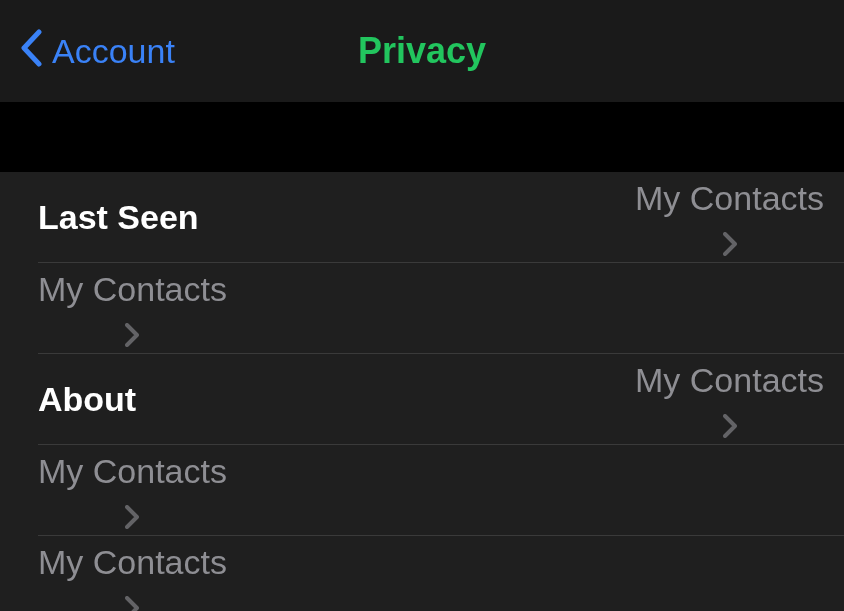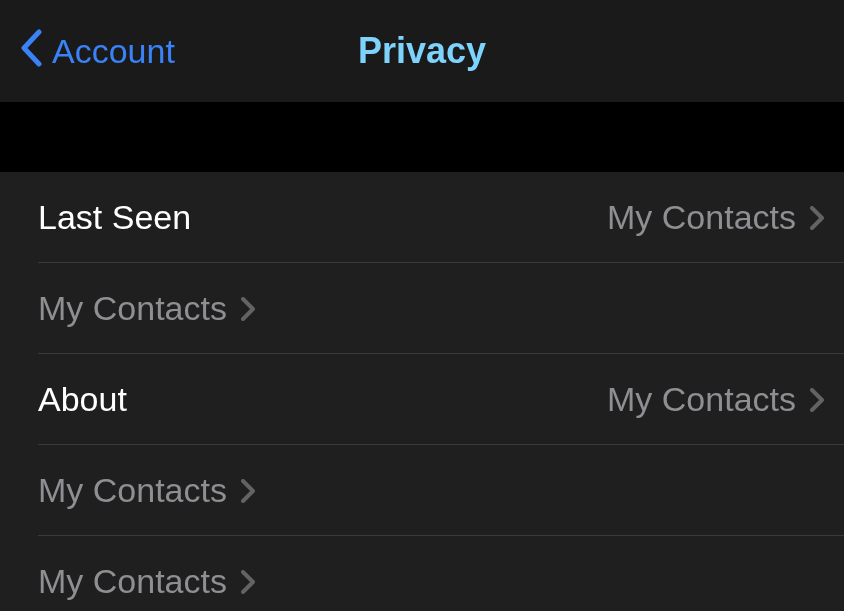--- a/index.html
+++ b/index.html
@@ -32,21 +32,21 @@
     }
     .back-chevron {
       font-size: 42px;
       font-weight: 600;
       line-height: 1;
     }
     .nav-title {
       position: absolute;
       left: 50%;
       transform: translateX(-50%);
-      color: #7dd3fc;
+      color: #22c55e;
       font-size: 36px;
       font-weight: 700;
       text-align: center;
     }
     .spacer {
       height: 70px;
       background: #000000;
     }
     .settings-list {
       background: #1f1f1f;
@@ -68,26 +68,27 @@
       right: 0;
       height: 1px;
       background: #3a3a3a;
     }
     .list-row:last-child::after {
       display: none;
     }
     .row-label {
       color: #ffffff;
       font-size: 34px;
-      font-weight: 400;
+      font-weight: 700;
     }
     .row-right {
       display: flex;
       align-items: center;
       gap: 14px;
+      flex-direction: column;
     }
     .row-value {
       color: #8e8e93;
       font-size: 34px;
       font-weight: 400;
     }
     .chevron-right {
       color: #636366;
       display: flex;
       align-items: center;

